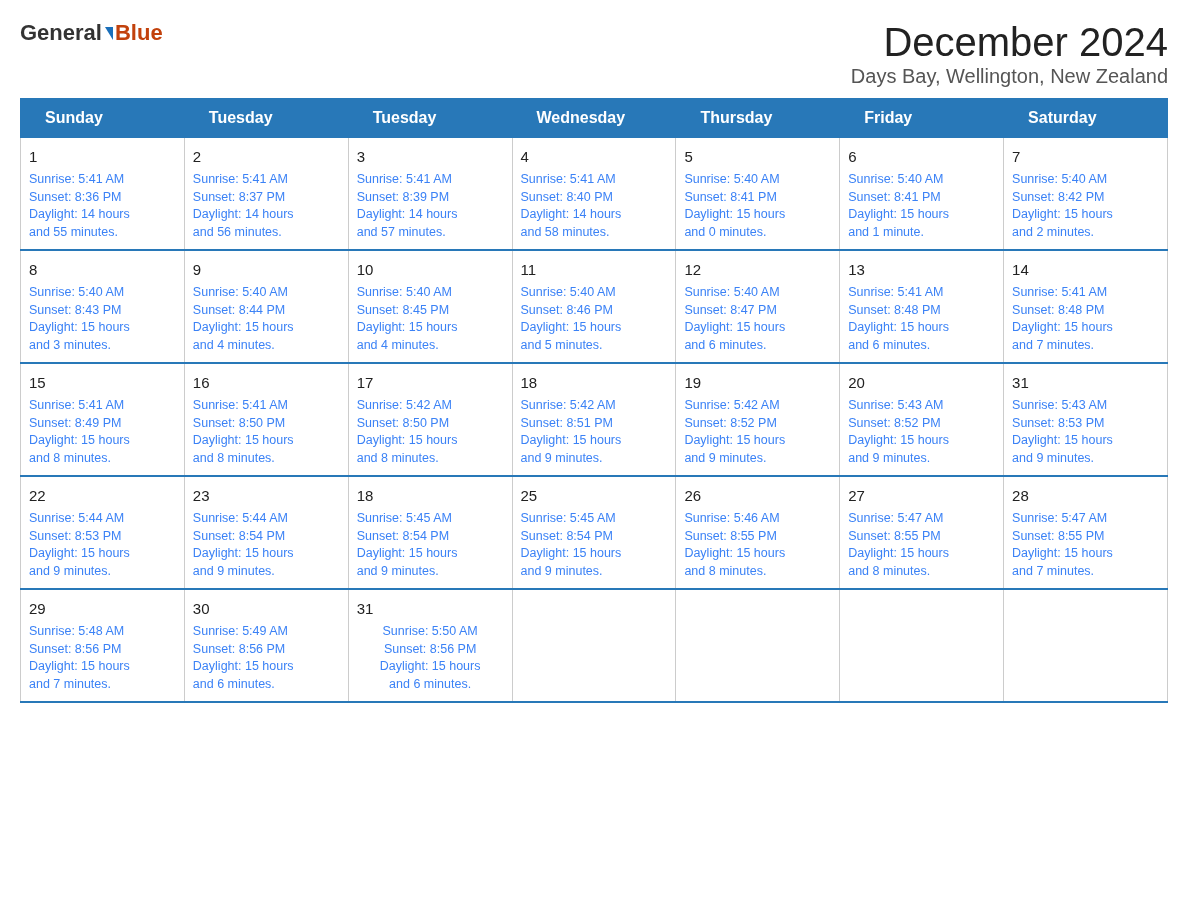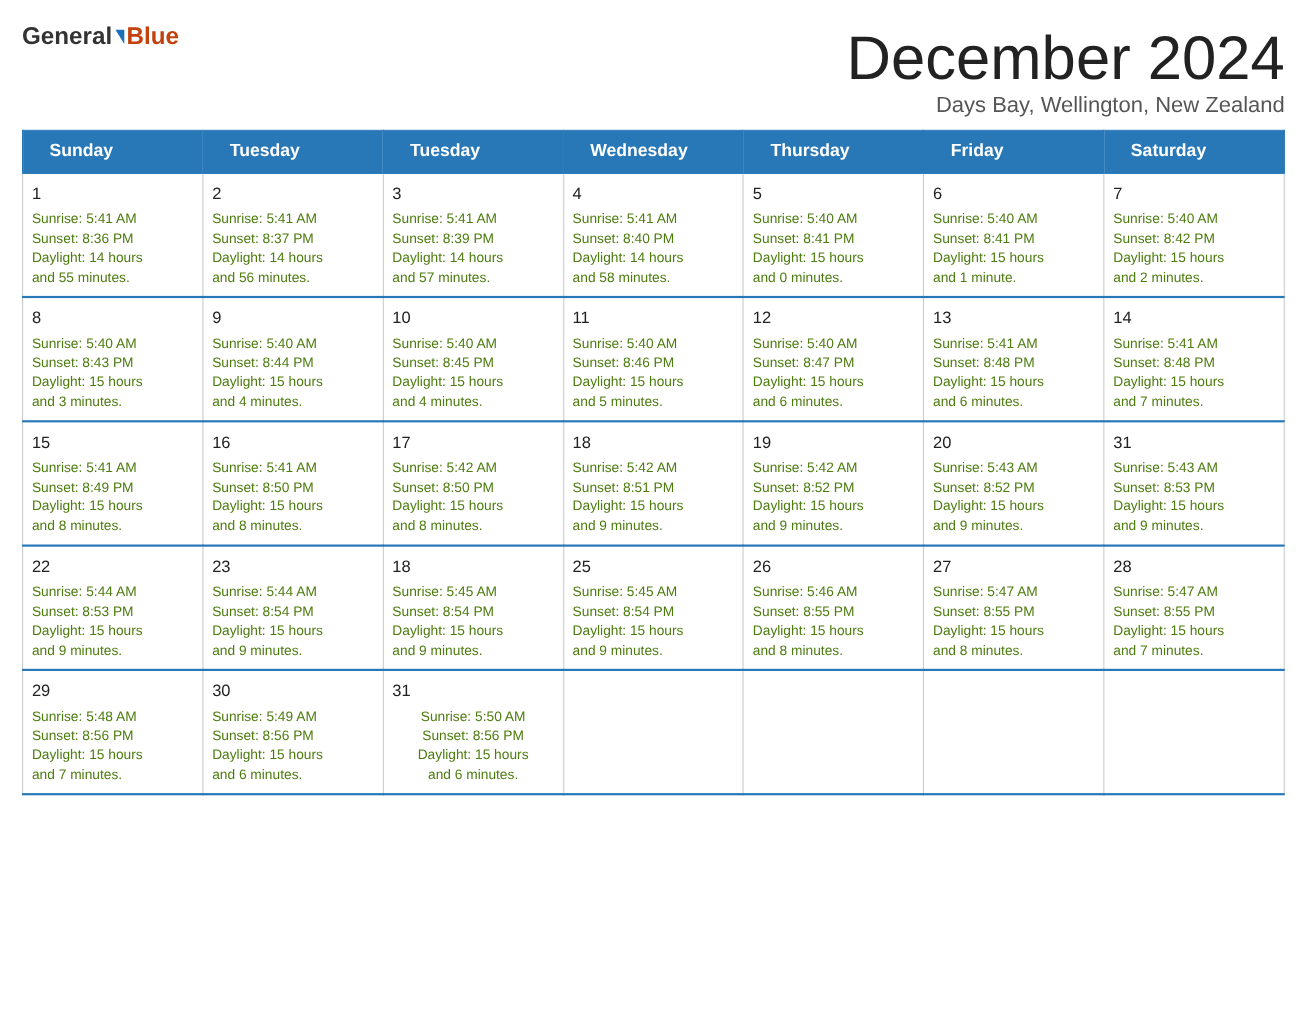--- a/index.html
+++ b/index.html
@@ -27,21 +27,21 @@
     .logo-line2 {
       display: flex;
       align-items: center;
       gap: 2px;
       margin-left: 2px;
     }
     .title-block {
       text-align: right;
     }
     .month-title {
-      font-size: 56px;
+      font-size: 40px;
       font-weight: normal;
       color: #222;
     }
     .location-title {
       font-size: 20px;
       color: #555;
     }
     table {
       width: 100%;
       border-collapse: collapse;
@@ -67,21 +67,21 @@
     }
     .day-num {
       font-size: 15px;
       font-weight: normal;
       color: #222;
       display: block;
       margin-bottom: 4px;
     }
     .day-info {
       font-size: 12.5px;
-      color: #4d7c0f;
+      color: #3b82f6;
     }
     tbody tr {
       border-bottom: 2px solid #2878b8;
     }
     tbody td.empty {
       background: #fff;
     }
     .logo-triangle {
       display: inline-block;
       width: 0;

